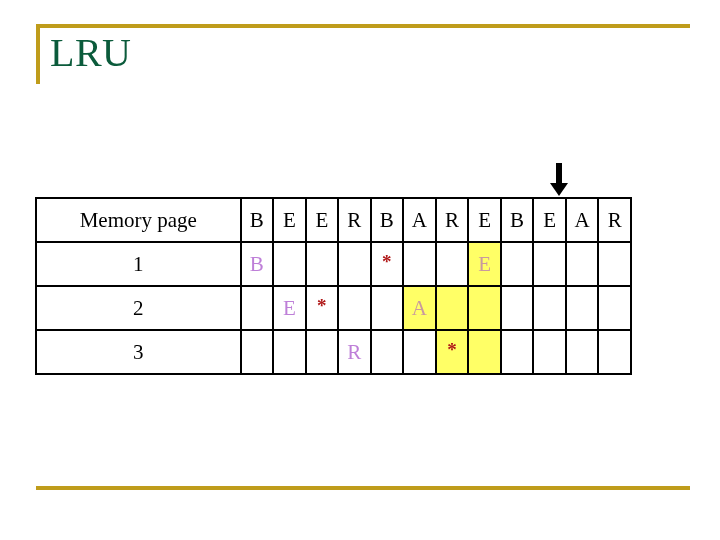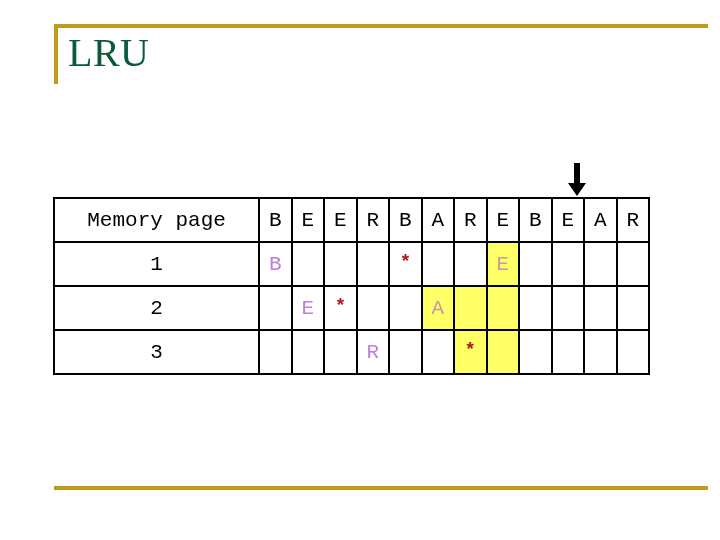--- a/index.html
+++ b/index.html
@@ -11,21 +11,21 @@
     height: 540px;
     background: #ffffff;
     font-family: "Liberation Sans", sans-serif;
     overflow: hidden;
     position: relative;
   }
 
   
   #slide {
     position: absolute;
-    left: 18px; top: 0;
+    left: 0; top: 0;
     width: 632px; height: 540px;
   }
 
   .rule-top {
     position: absolute;
     left: 36px;
     top: 24px;
     width: 654px;
     height: 4px;
     background: #BF9C1B;
@@ -81,21 +81,21 @@
     background: #ffffff;
   }
   table.lru td {
     border: 2px solid #000000;
     height: 42px;
     padding: 0;
     text-align: center;
     vertical-align: middle;
     font-size: 21px;
     color: #000000;
-    font-family: Liberation Mono, monospace;
+    font-family: Liberation Serif, serif;
   }
   td.rowlabel {
     width: 214px;
     text-align: right;
     padding-right: 14px;
   }
   td.head-label {
     text-align: center;
     padding-right: 0;
   }

